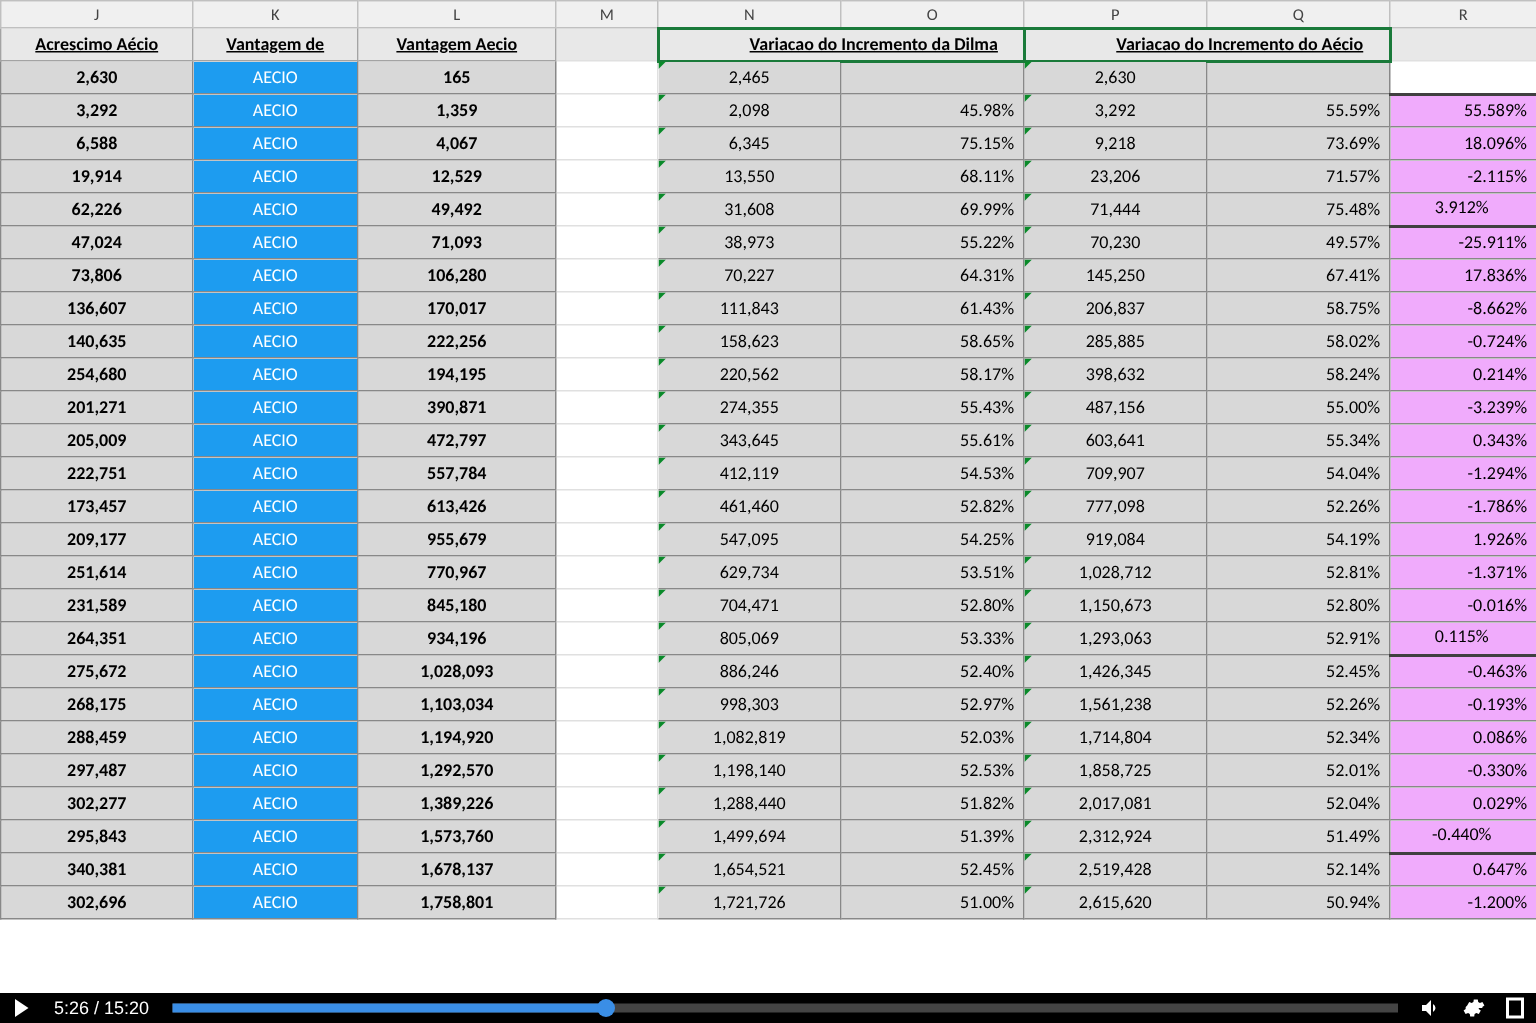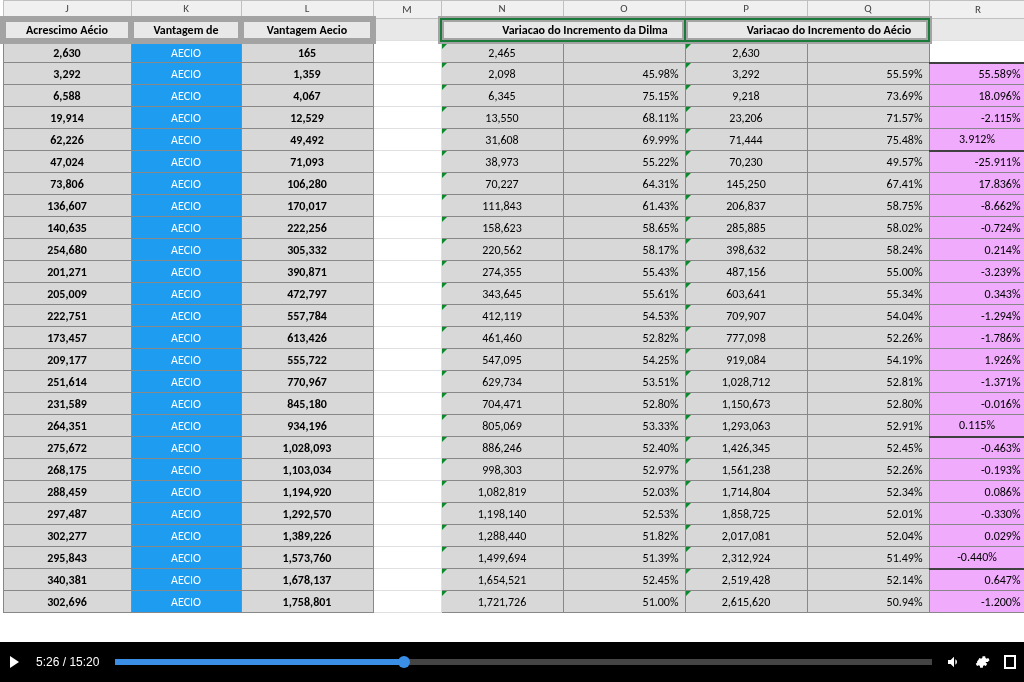--- a/index.html
+++ b/index.html
@@ -75,34 +75,35 @@
   }
   .header-row td {
     font-weight: bold;
     background: #e8e8e8;
     text-align: center;
   }
   .merged-hdr {
     background: #e8e8e8;
     font-weight: bold;
     text-align: center;
-    border: 6px solid #a3a3a3;
+    border: 1px solid #a3a3a3;
+    text-decoration: underline;
   }
   .sel-border {
     outline: 2px solid #1a7a3a;
     outline-offset: -1px;
     padding-left: 48px;
   }
   td.thick-bottom { border-bottom: 2px solid #404040; text-align: center; }
 
   
   .player {
     position: absolute;
     bottom: 0; left: 0; right: 0;
-    height: 40px;
+    height: 20px;
     background: #000;
     display: flex;
     align-items: center;
     color: #fff;
     font-family: Arial, sans-serif;
     font-size: 12px;
   }
   .player .btn {
     width: 28px; height: 28px;
     display: flex; align-items: center; justify-content: center;
@@ -281,21 +282,21 @@
           <td class="blank"></td>
           <td class="grey-light green-tri">158,623</td>
           <td class="grey-light right">58.65%</td>
           <td class="grey-light green-tri">285,885</td>
           <td class="grey-light right">58.02%</td>
           <td class="white right">-0.724%</td>
         </tr>
         <tr>
           <td class="grey">254,680</td>
           <td class="blue">AECIO</td>
-          <td class="grey">305,332</td>
+          <td class="grey">194,195</td>
           <td class="blank"></td>
           <td class="grey-light green-tri">220,562</td>
           <td class="grey-light right">58.17%</td>
           <td class="grey-light green-tri">398,632</td>
           <td class="grey-light right">58.24%</td>
           <td class="white right">0.214%</td>
         </tr>
         <tr>
           <td class="grey">201,271</td>
           <td class="blue">AECIO</td>
@@ -336,21 +337,21 @@
           <td class="blank"></td>
           <td class="grey-light green-tri">461,460</td>
           <td class="grey-light right">52.82%</td>
           <td class="grey-light green-tri">777,098</td>
           <td class="grey-light right">52.26%</td>
           <td class="white right">-1.786%</td>
         </tr>
         <tr>
           <td class="grey">209,177</td>
           <td class="blue">AECIO</td>
-          <td class="grey">555,722</td>
+          <td class="grey">955,679</td>
           <td class="blank"></td>
           <td class="grey-light green-tri">547,095</td>
           <td class="grey-light right">54.25%</td>
           <td class="grey-light green-tri">919,084</td>
           <td class="grey-light right">54.19%</td>
           <td class="white right">1.926%</td>
         </tr>
         <tr>
           <td class="grey">251,614</td>
           <td class="blue">AECIO</td>

